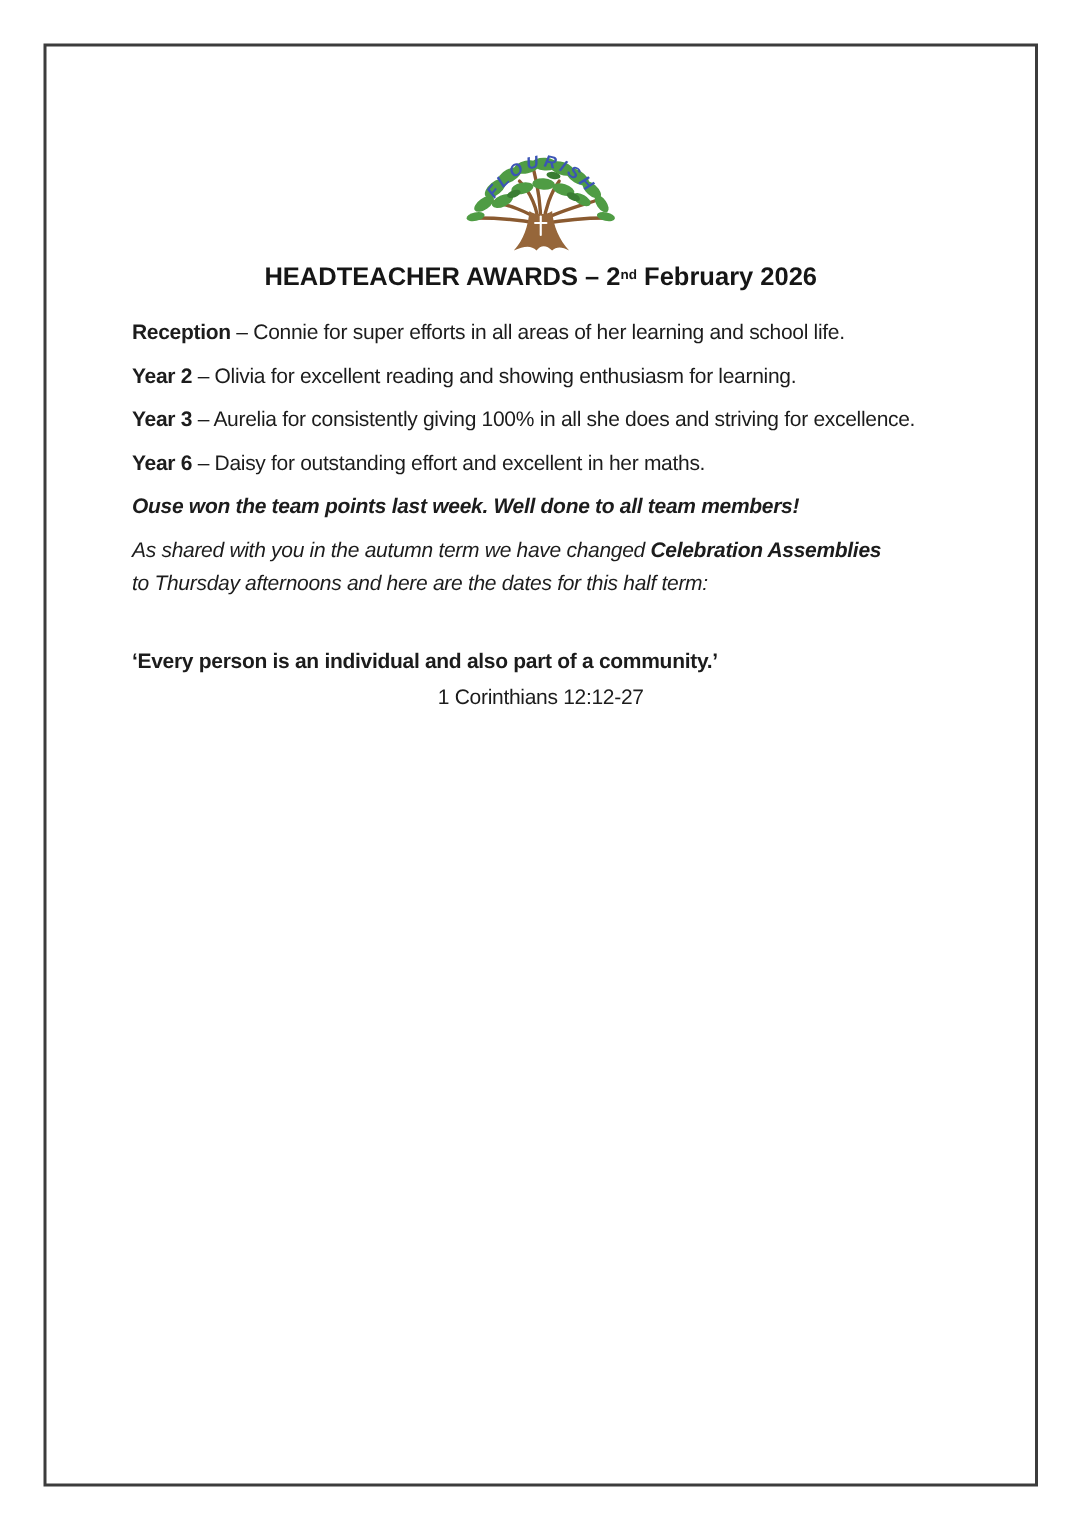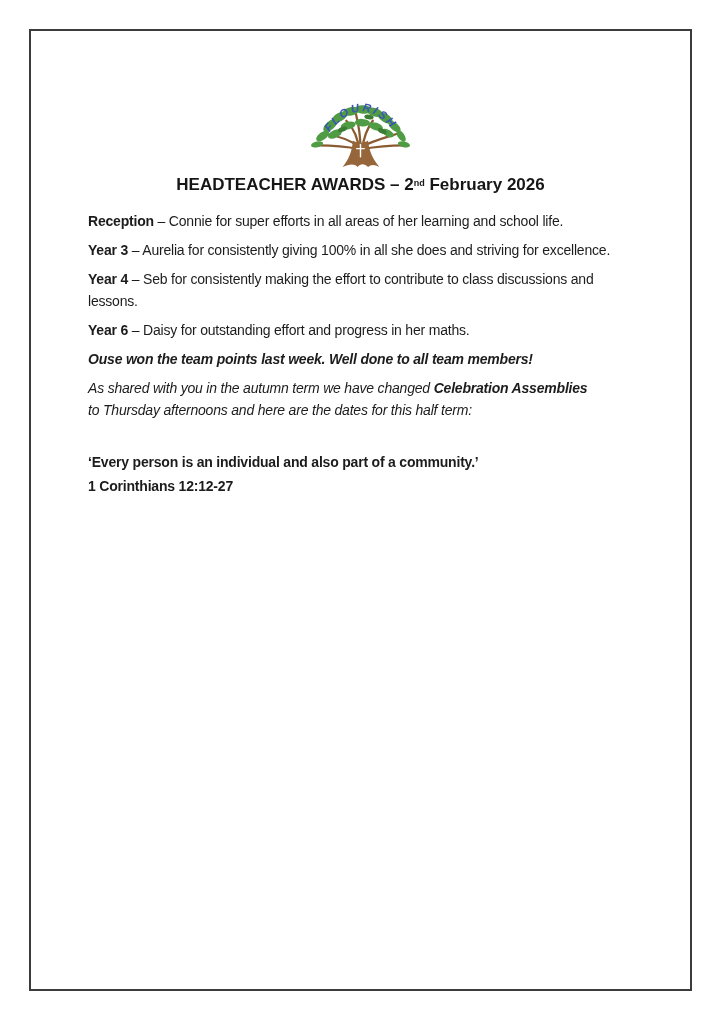--- a/index.html
+++ b/index.html
@@ -62,22 +62,21 @@
       font-style: italic;
       margin-top: 13px;
       margin-bottom: 15px;
     }
     .quote {
       font-weight: bold;
       text-align: left;
       margin: 30px 0 2px 0;
     }
     .quote-ref {
-      text-align: left;
-      font-weight: bold;
+      text-align: center;
     }
     sup {
       font-size: 9px;
       line-height: 0;
       vertical-align: baseline;
       position: relative;
       top: -0.45em;
     }
   </style>
 </head>
@@ -130,23 +129,23 @@
         </g>
         <text font-size="12" font-weight="700" font-style="italic" letter-spacing="2.5" text-anchor="middle" font-family="Liberation Sans, sans-serif" fill="#3b54b5">
           <textPath href="#flourish-arc" startOffset="50%">FLOURISH</textPath>
         </text>
       </svg>
     </div>
 
     <h1 class="title"><span>HEADTEACHER AWARDS – 2</span><sup>nd</sup><span> February 2026</span></h1>
 
     <p class="award"><b>Reception</b><span> – Connie for super efforts in all areas of her learning and school life.</span></p>
+    <p class="award"><b>Year 2</b><span> – Olivia for excellent reading and showing enthusiasm for learning.</span></p>
     <p class="award"><b>Year 3</b><span> – Aurelia for consistently giving 100% in all she does and striving for excellence.</span></p>
-    <p class="award"><b>Year 4</b><span> – Seb for consistently making the effort to contribute to class discussions and lessons.</span></p>
-    <p class="award"><b>Year 6</b><span> – Daisy for outstanding effort and progress in her maths.</span></p>
+    <p class="award"><b>Year 6</b><span> – Daisy for outstanding effort and excellent in her maths.</span></p>
 
     <p class="team-points">Ouse won the team points last week. Well done to all team members!</p>
 
     <p class="note"><span>As shared with you in the autumn term we have changed </span><b>Celebration Assemblies</b><span> to Thursday afternoons and here are the dates for this half term:</span></p>
 
 
 
     <p class="quote">‘Every person is an individual and also part of a community.’</p>
     <p class="quote-ref">1 Corinthians 12:12-27</p>
 

